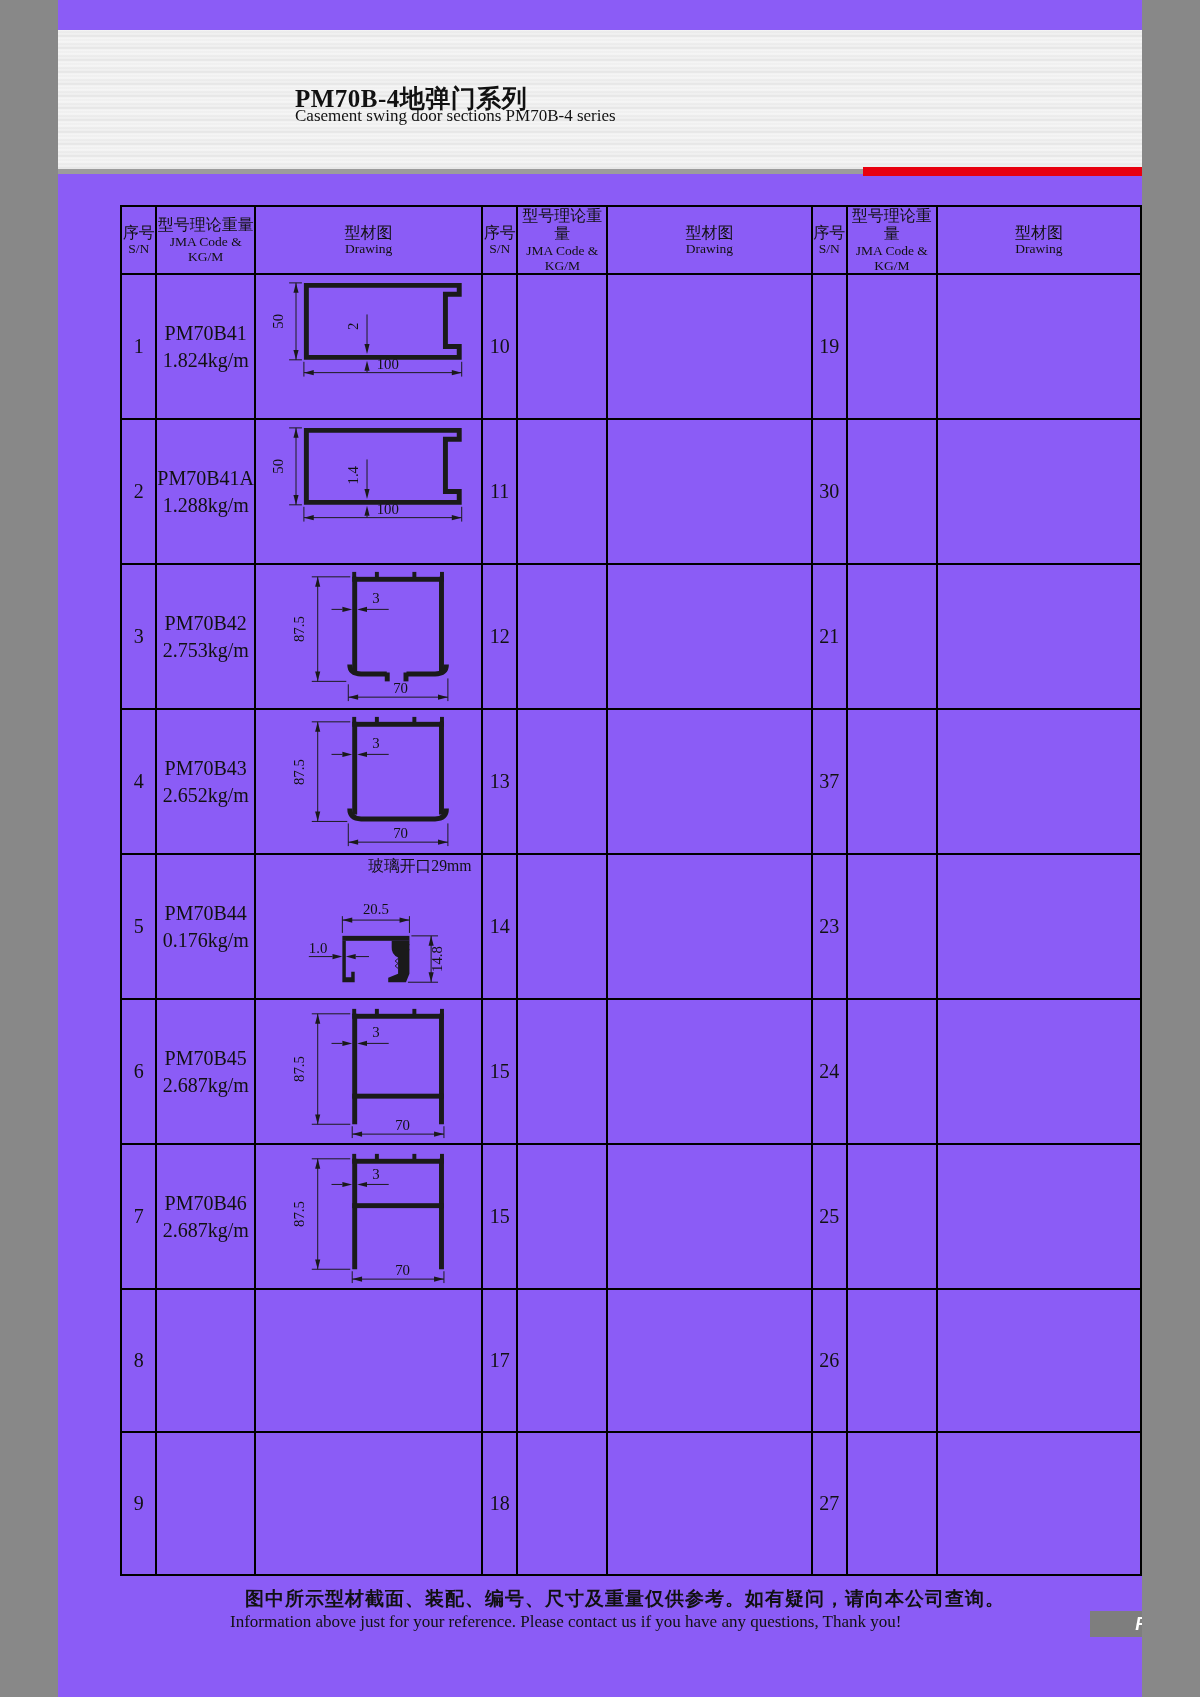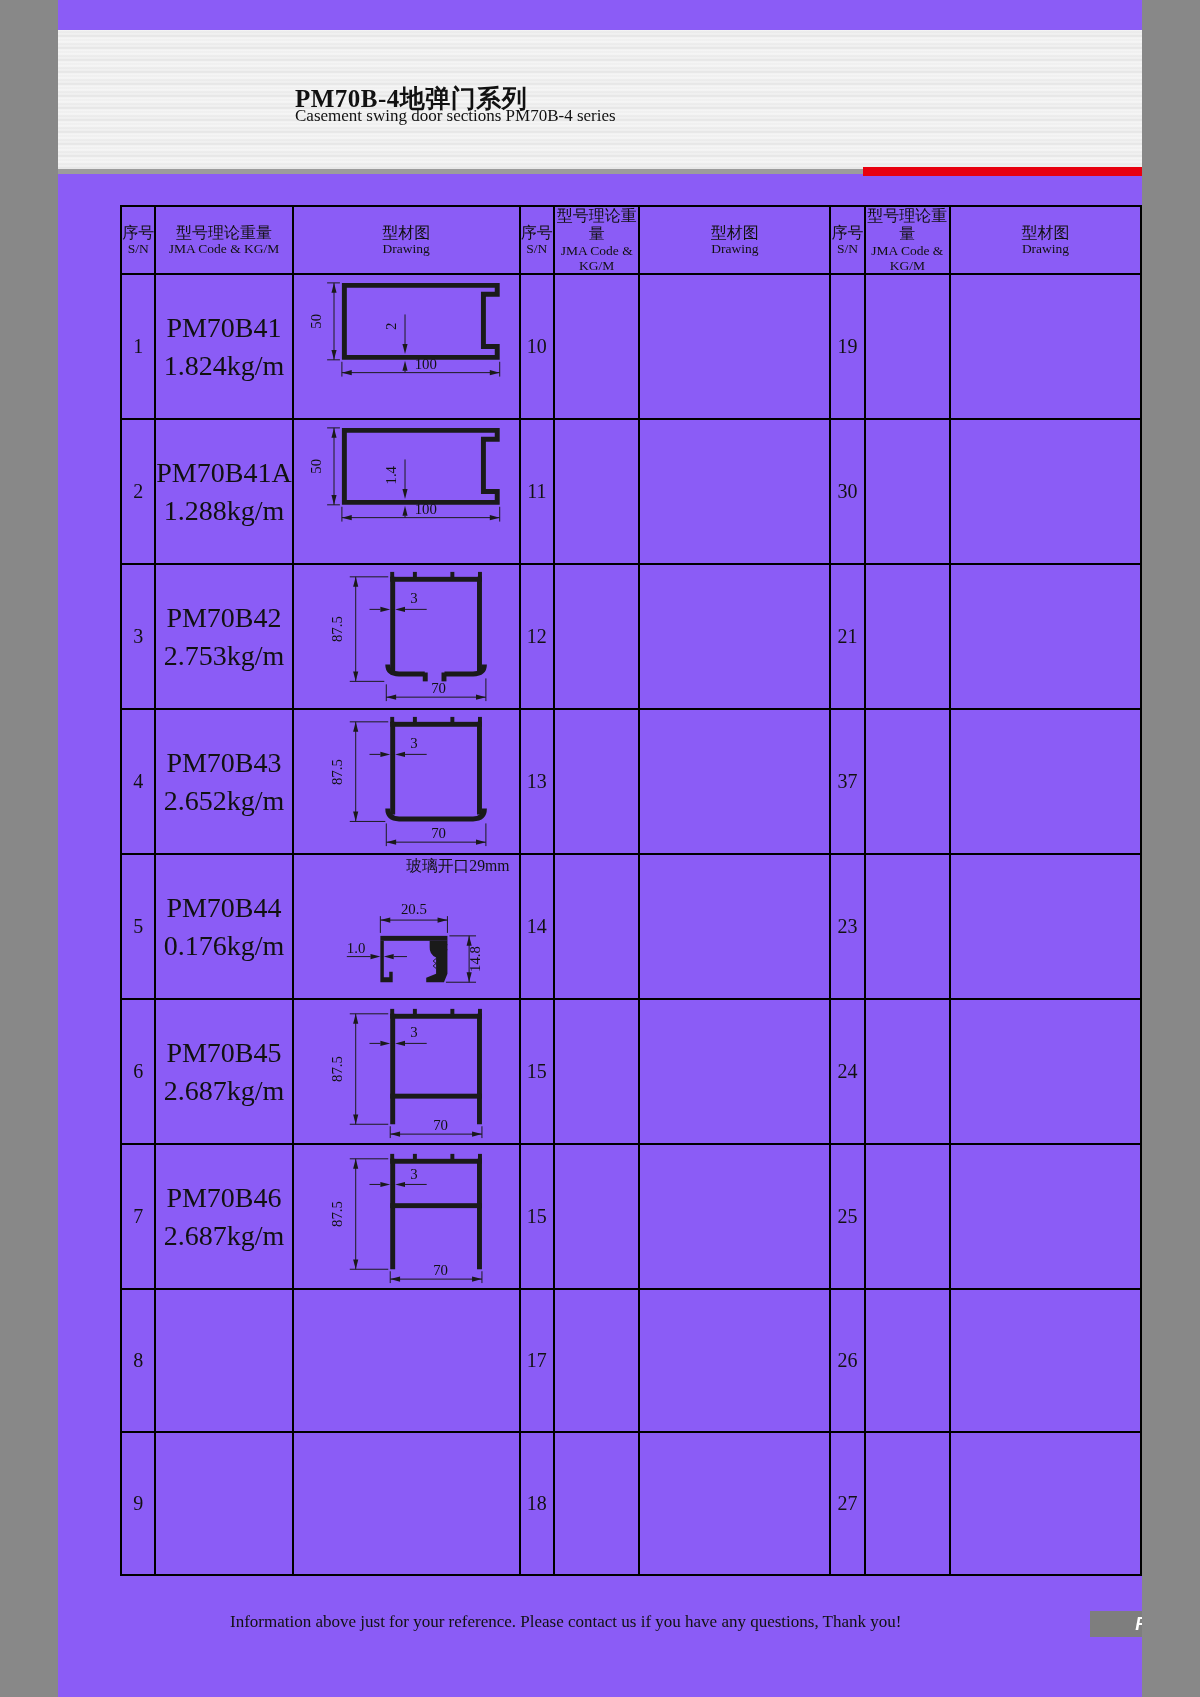--- a/index.html
+++ b/index.html
@@ -15,21 +15,21 @@
 
   table.spec{position:absolute;left:62px;top:205px;border-collapse:collapse;table-layout:fixed;}
   table.spec td{border:2px solid #000;padding:0;text-align:center;vertical-align:middle;overflow:hidden;}
   col.w-sn{width:37px;} col.w-code{width:97px;} col.w-draw{width:225px;}
   tr.hd{height:42px;}
   tr.hd td{line-height:1.12;}
   .hd .zh{font-size:16px;display:block;}
   .hd .en{font-size:13.5px;display:block;}
   tr.data{height:143px;}
   td.sn{font-size:20px;}
-  td.code{font-size:28px;line-height:1.35;}
+  td.code{font-size:20px;line-height:1.35;}
   td.draw svg{display:block;}
 
   .foot-zh{position:absolute;left:187px;top:1586px;font-family:"Liberation Sans",sans-serif;
            font-weight:bold;font-size:19px;letter-spacing:1px;}
   .foot-en{position:absolute;left:172px;top:1612px;font-size:17px;}
   .page-badge{position:absolute;left:1032px;top:1611px;width:160px;height:26px;background:#7e7e7e;
            color:#fff;font-family:"Liberation Sans",sans-serif;font-weight:bold;font-style:italic;
            font-size:18px;text-align:right;line-height:26px;letter-spacing:2px;}
 
   
@@ -426,16 +426,17 @@
       <td class="sn">18</td>
       <td class="code"></td>
       <td class="draw"></td>
       <td class="sn">27</td>
       <td class="code"></td>
       <td class="draw"></td>
     </tr>
   </tbody>
     </table>
 
+  <div class="foot-zh">图中所示型材截面、装配、编号、尺寸及重量仅供参考。如有疑问，请向本公司查询。</div>
   <div class="foot-en">Information above just for your reference. Please contact us if you have any questions, Thank you!</div>
   <div class="page-badge">PAGE / 197</div>
 
 </div>
 
 </body></html>

